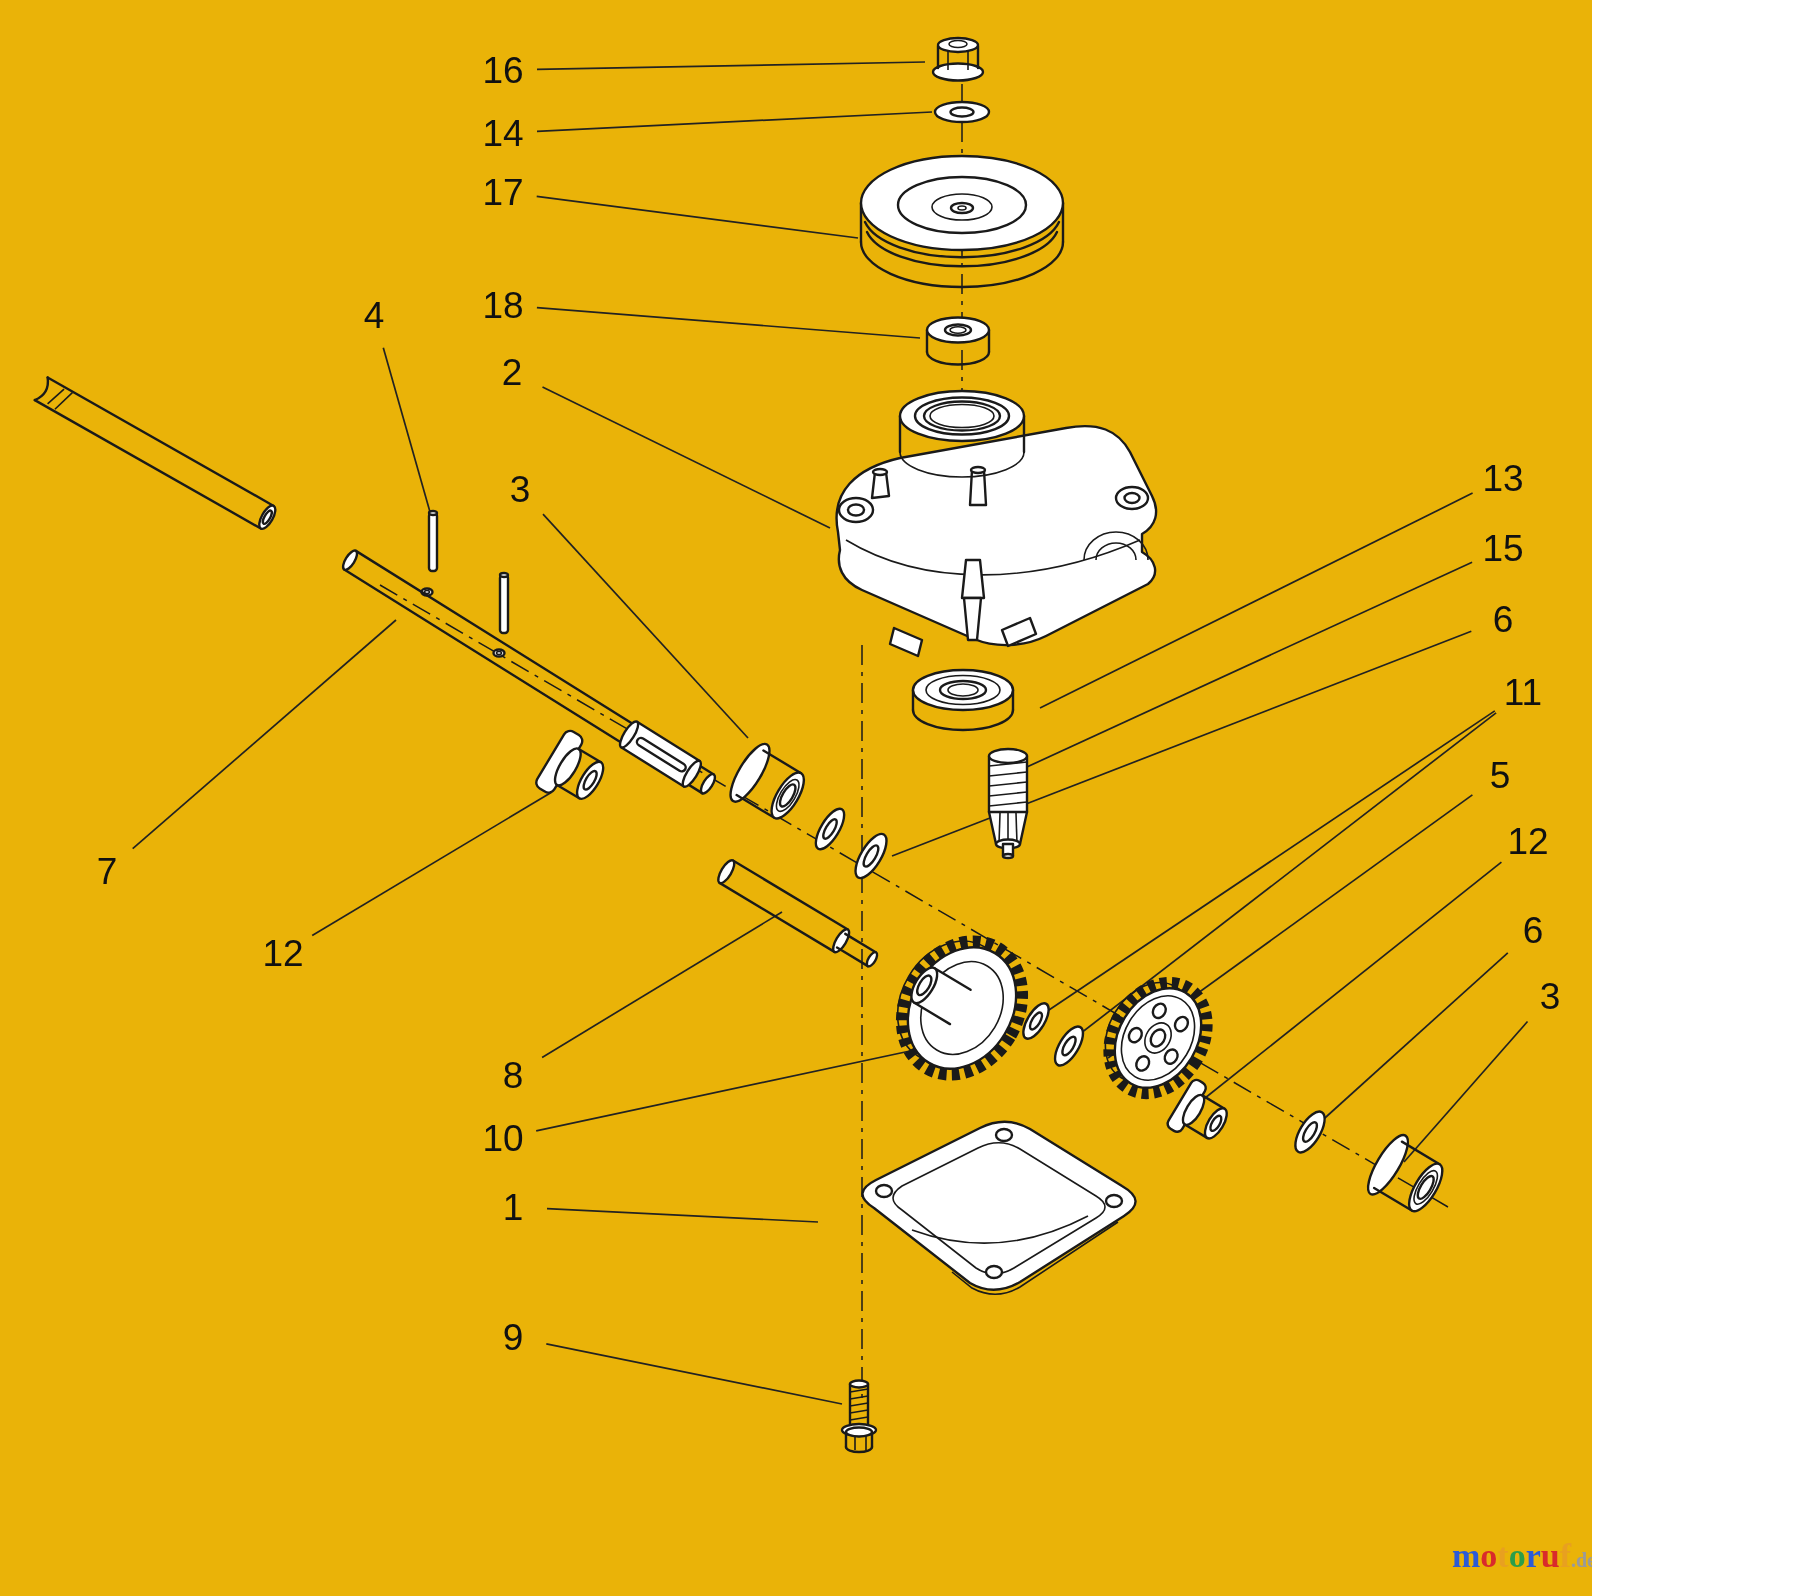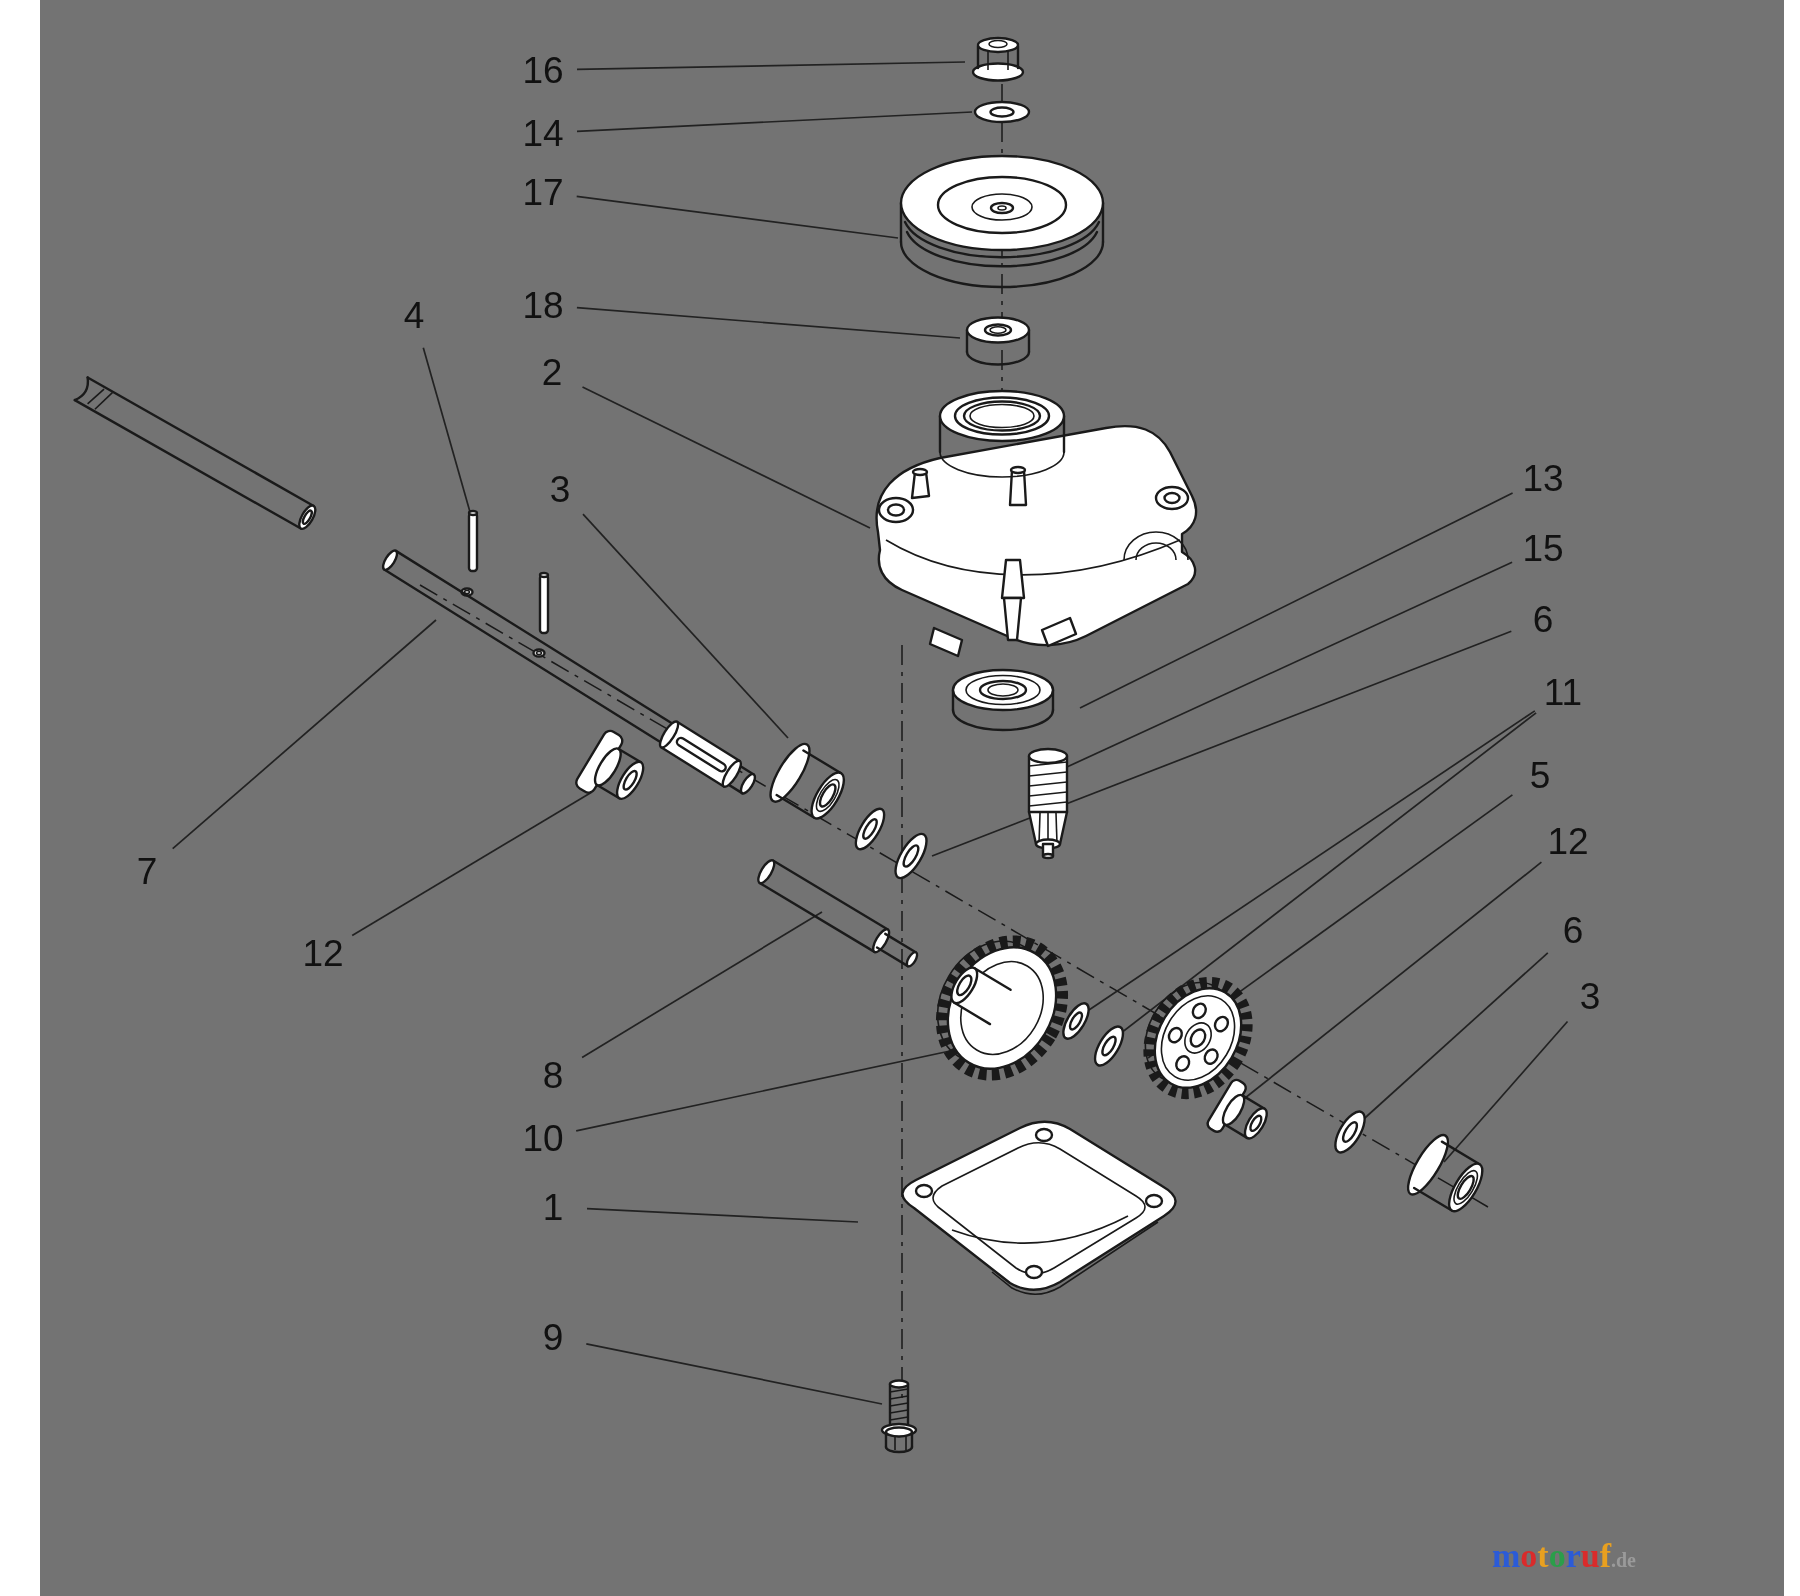--- a/index.html
+++ b/index.html
@@ -1,16 +1,16 @@
 <!DOCTYPE html>
 <html><head>
 <meta charset="utf-8">
 <style>
   html,body{margin:0;padding:0;background:#fff;}
-  .stage{position:relative;width:1744px;height:1596px;background:#737373;overflow:hidden;margin-left:40px;}
+  .stage{position:relative;width:1592px;height:1596px;background:#eab308;overflow:hidden;}
   svg{display:block;}
   .ln{fill:none;stroke:#1a1a1a;stroke-width:2.4;stroke-linecap:round;stroke-linejoin:round;}
   .fw{fill:#ffffff;stroke:#1a1a1a;stroke-width:2.4;stroke-linejoin:round;}
   .thin{fill:none;stroke:#1a1a1a;stroke-width:1.6;}
   .axis{fill:none;stroke:#1a1a1a;stroke-width:1.5;stroke-dasharray:20 7 4 7;}
   .leader{stroke:#222;stroke-width:1.7;}
   .callout{font:500 37px "Liberation Sans",sans-serif;fill:#111;text-anchor:middle;dominant-baseline:central;}
   #watermark-text{font:700 34px "Liberation Serif",serif;}
 </style>
 </head>

